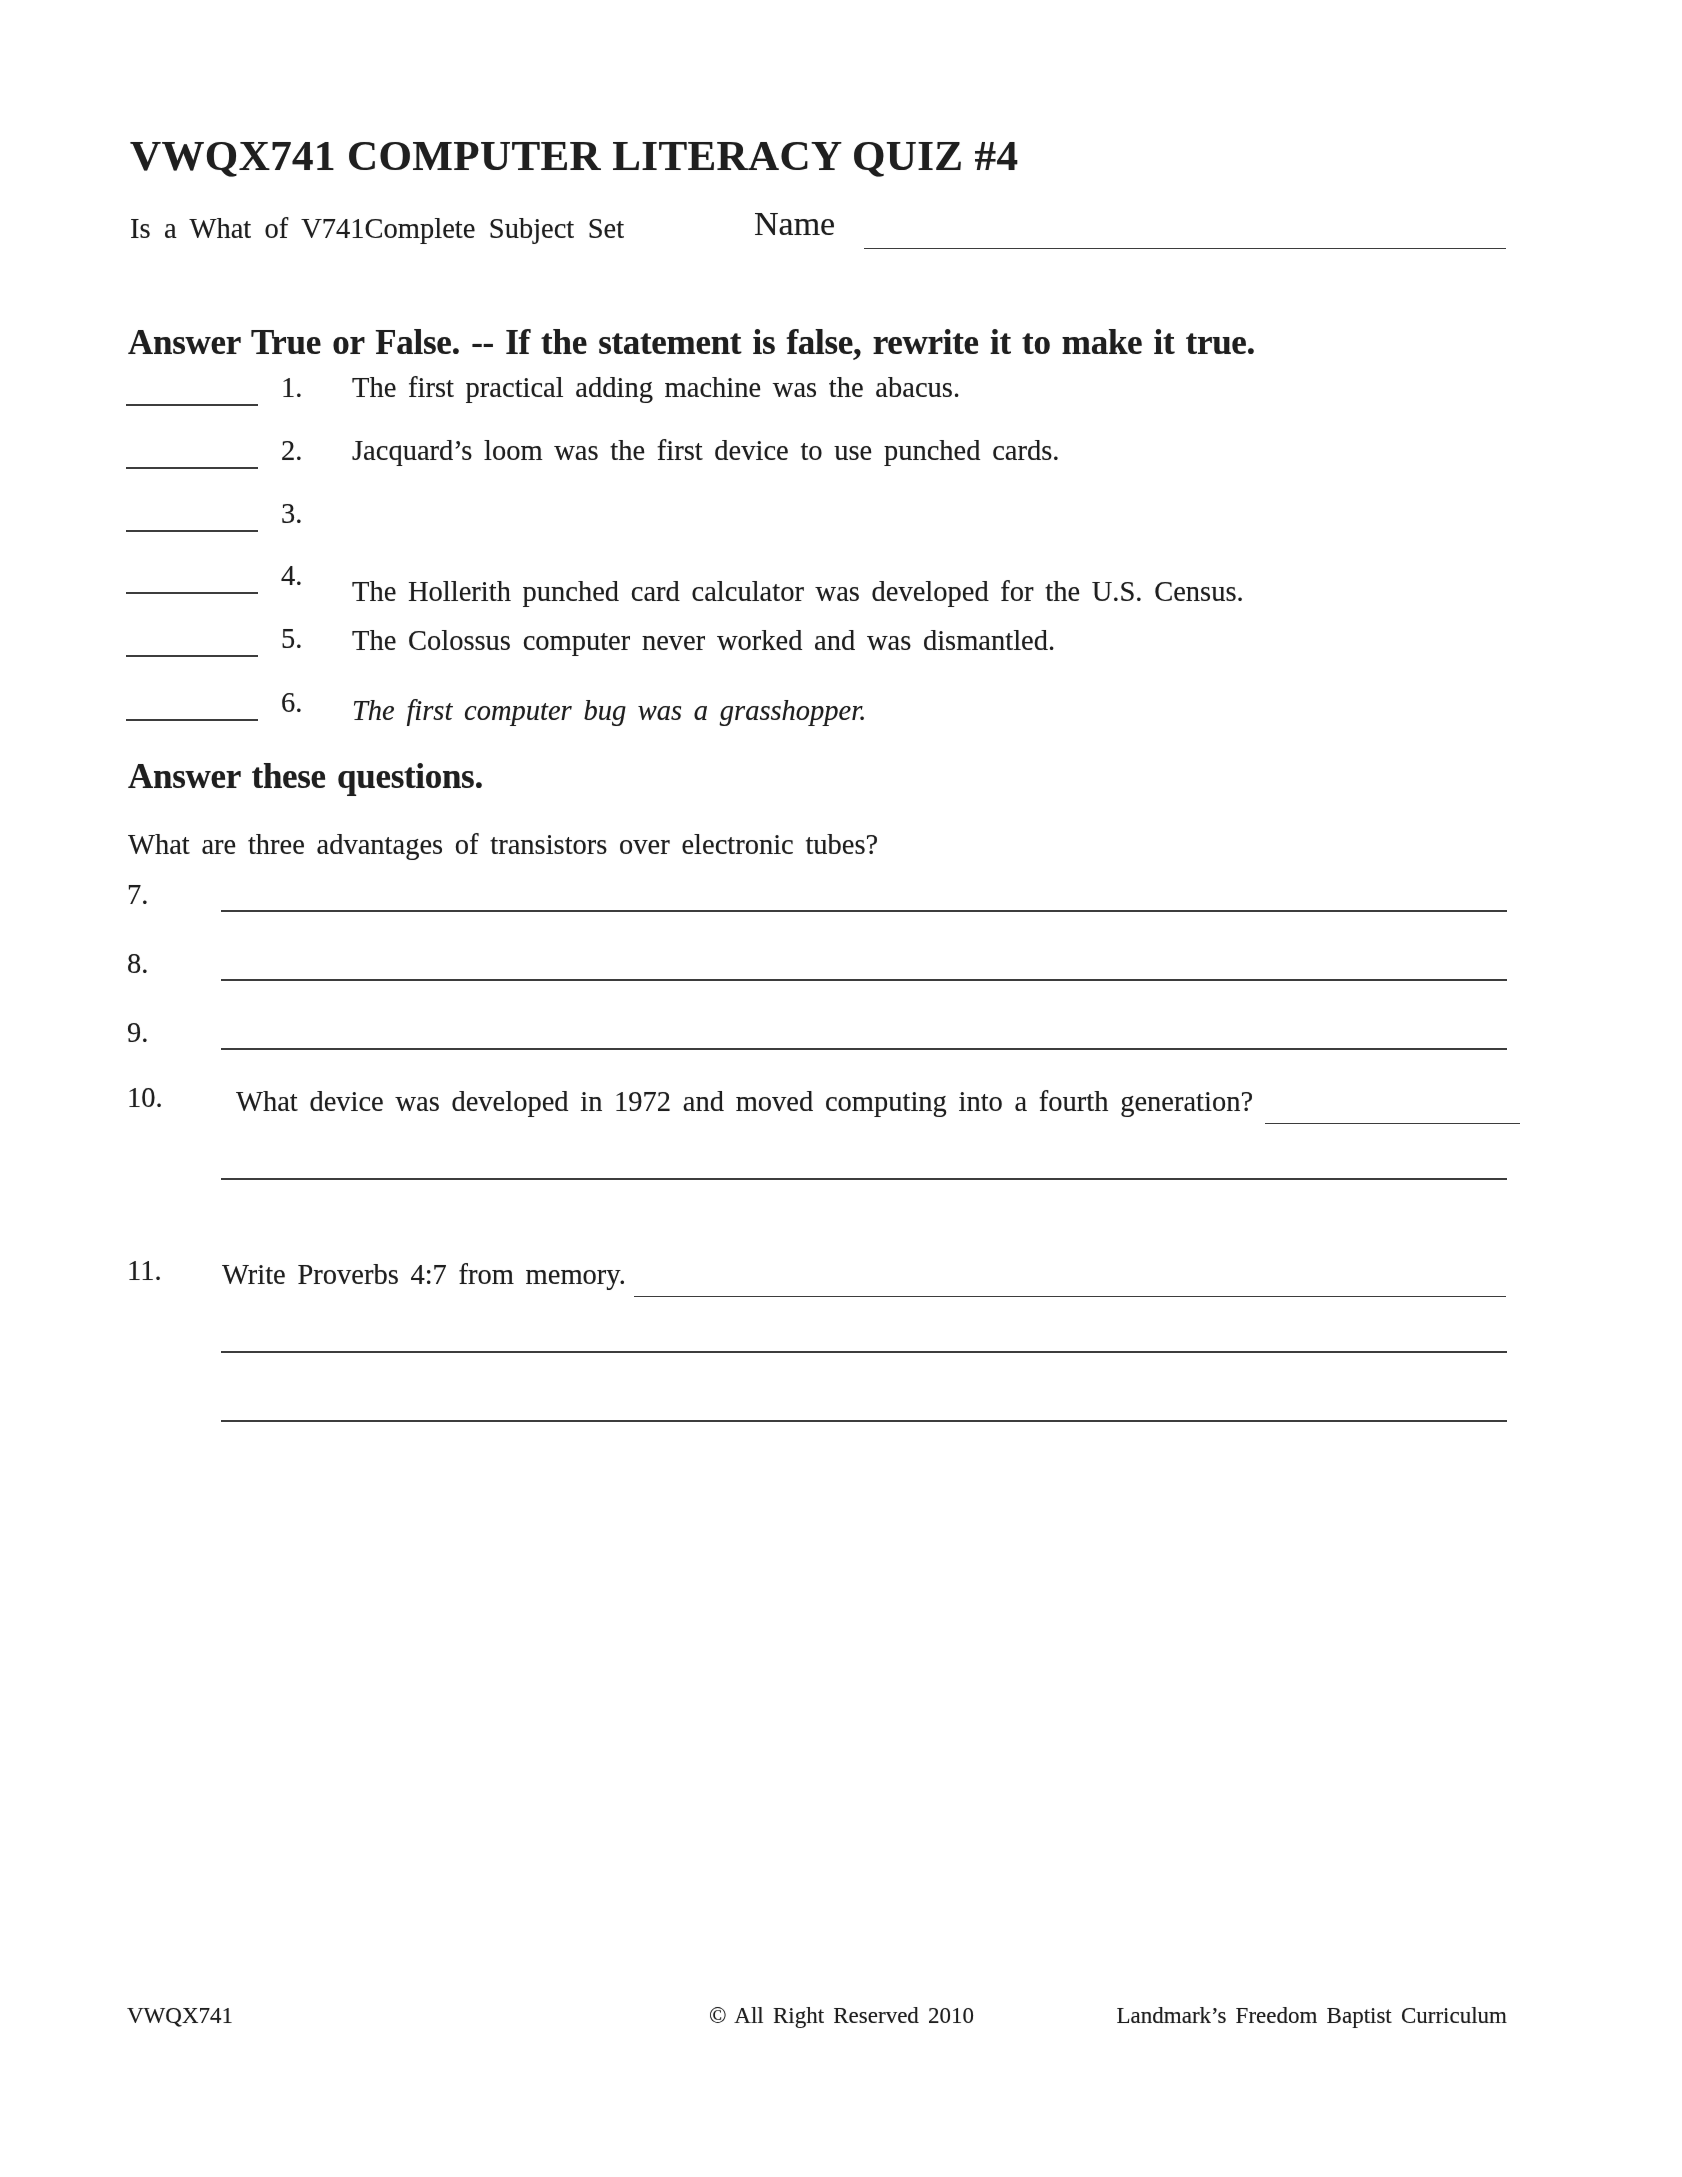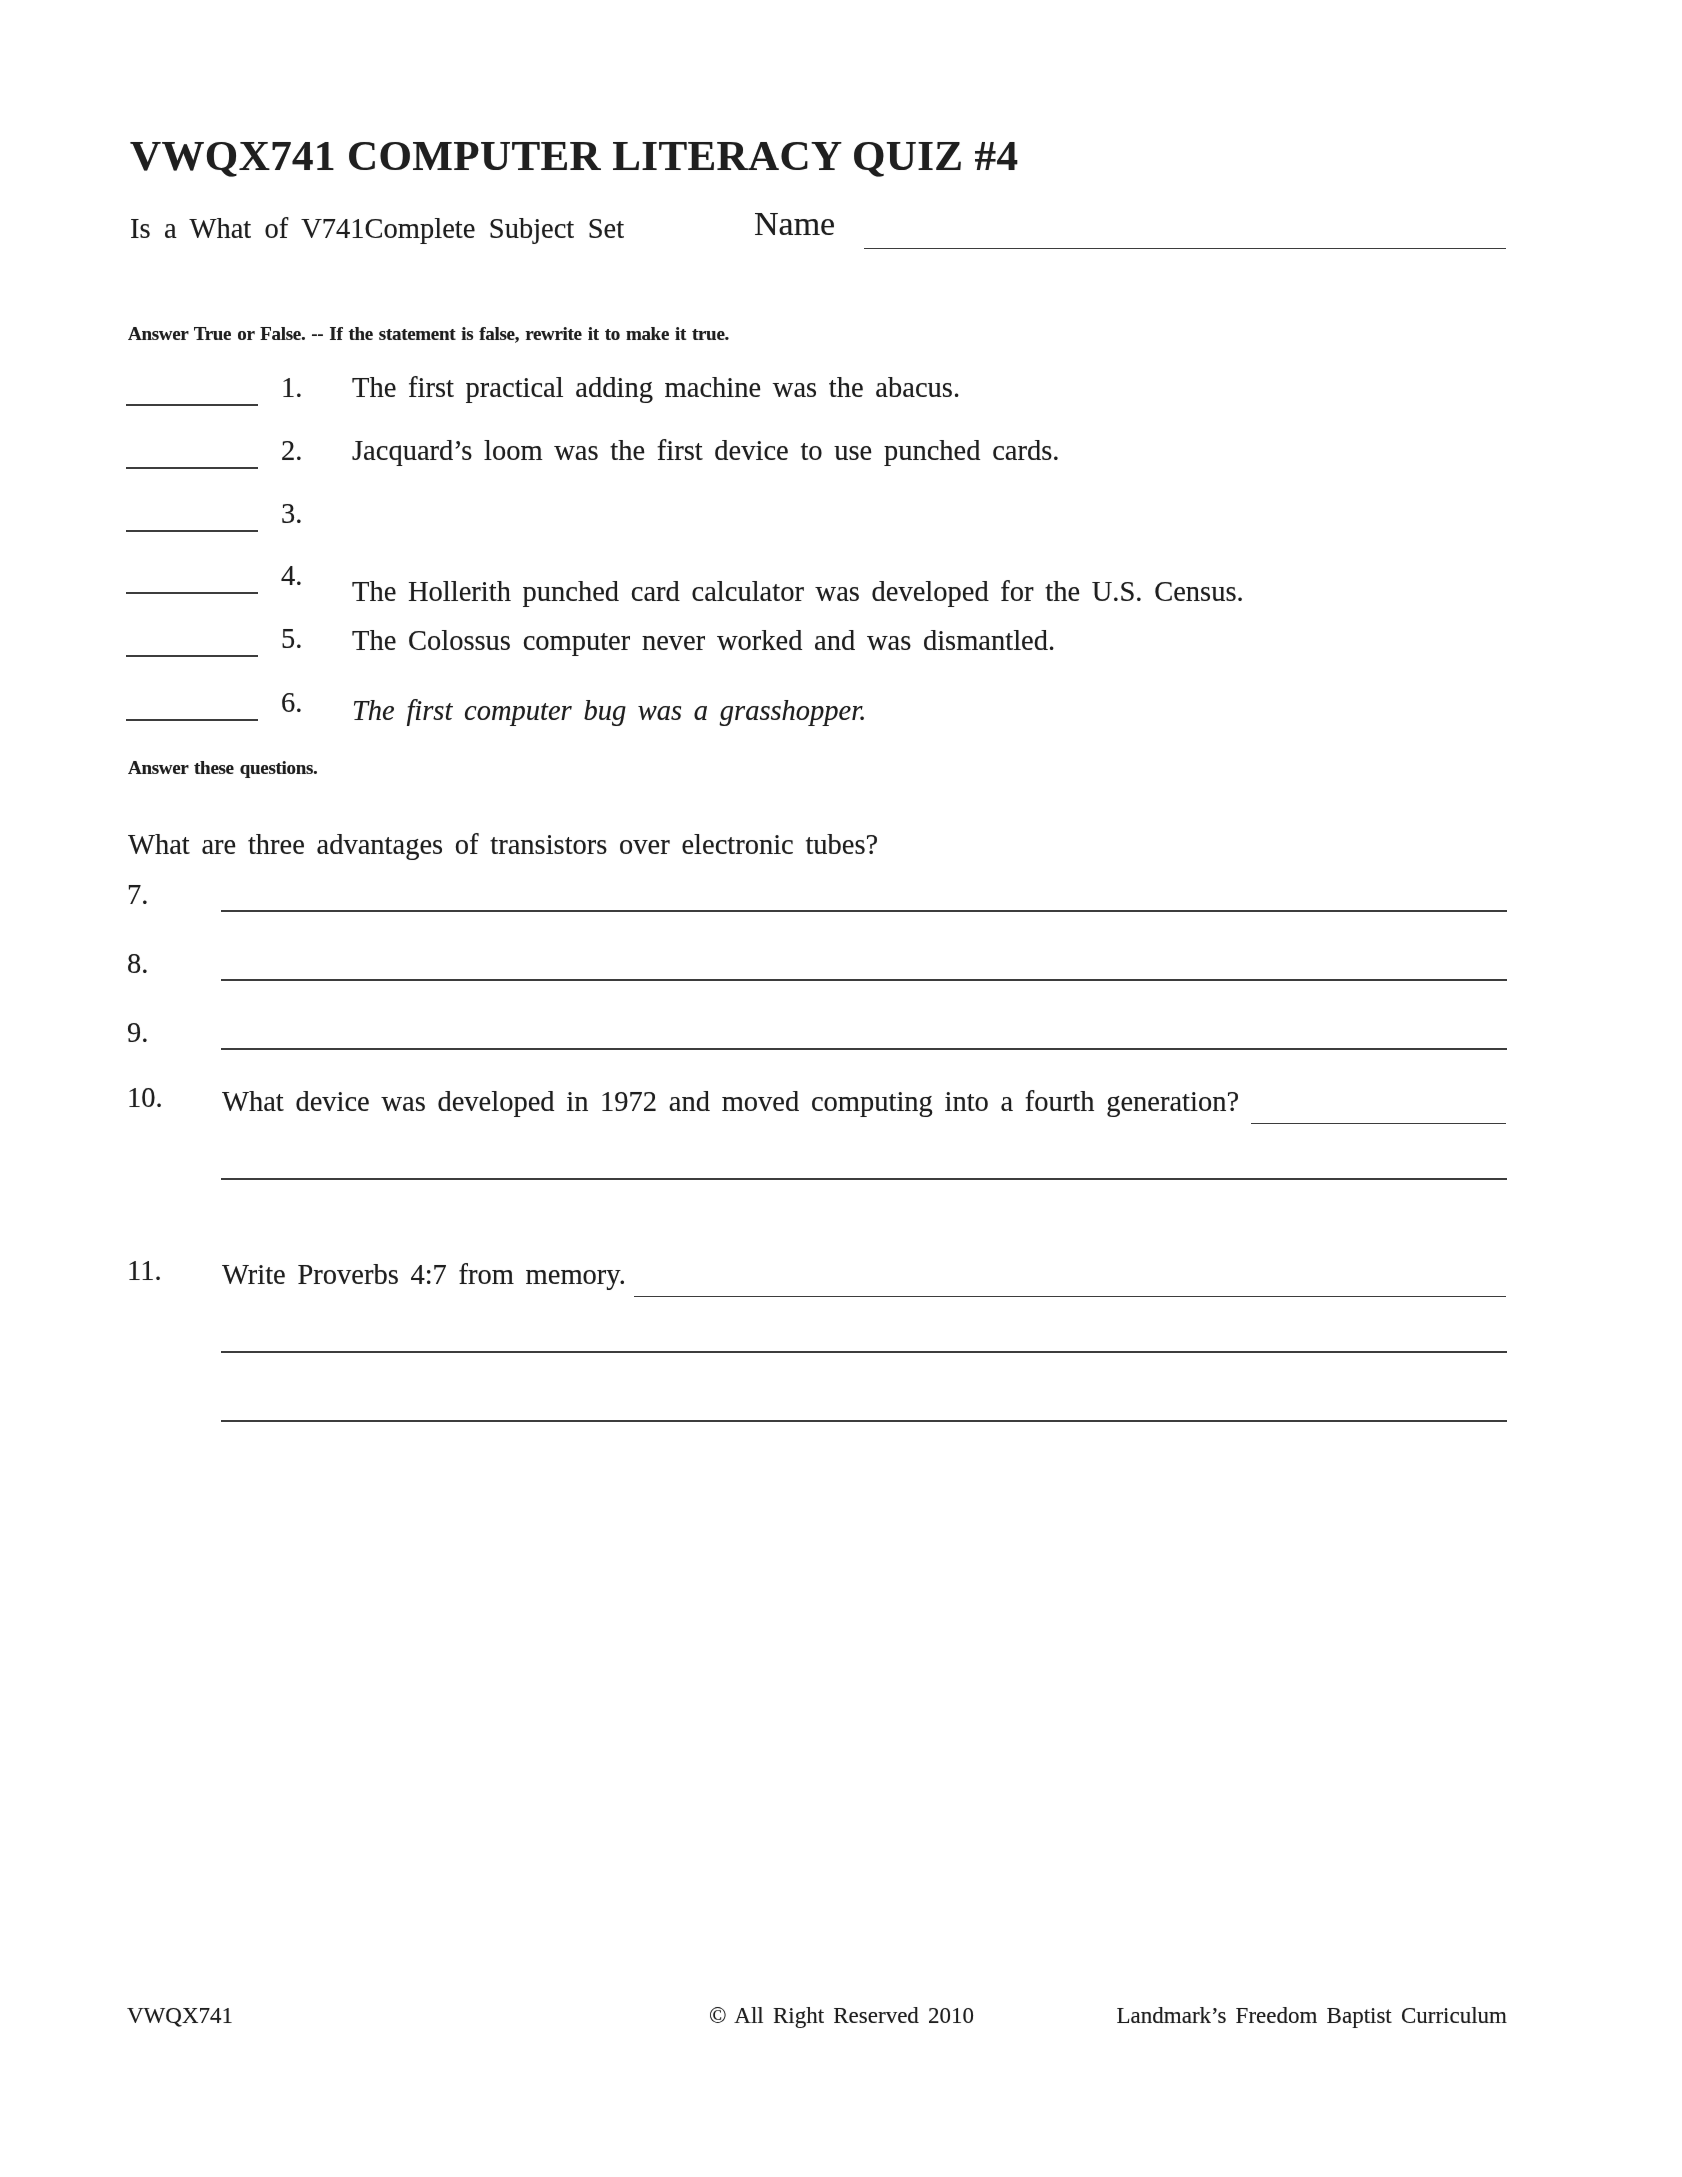--- a/index.html
+++ b/index.html
@@ -8,21 +8,21 @@
     width:1683px;height:2177px;
     background:#ffffff;
     font-family:"Liberation Serif", serif;
     color:#1f1f1f;
     overflow:hidden;
   }
   .abs{position:absolute;}
   .scan{text-shadow:0 0 0.9px rgba(20,20,20,0.45);}
   .title{font-size:43px;font-weight:bold;letter-spacing:0.4px;white-space:nowrap;}
   .subtitle{font-size:28.5px;word-spacing:0.22em;white-space:nowrap;}
-  .heading{font-size:19px;font-weight:bold;letter-spacing:-0.3px;word-spacing:0.08em;white-space:nowrap;}
+  .heading{font-size:35px;font-weight:bold;letter-spacing:-0.3px;word-spacing:0.08em;white-space:nowrap;}
   .body-text{font-size:28.5px;word-spacing:0.16em;white-space:nowrap;}
   .num{font-size:28.5px;}
   .rule{background:#3d3d3d;height:1.7px;}
   .flexrow{display:flex;align-items:flex-end;font-family:Liberation Serif, serif;}
   .fill-line{
     flex:1 1 auto;
     border-bottom:1.7px solid #3d3d3d;
     transform:translateY(6px);
     min-width:52px;
     height:0.9px;
@@ -92,21 +92,21 @@
   <div class="abs" style="left:0;top:948px;width:1683px;height:43px;">
     <div class="abs num scan" style="left:127px;top:0;">8.</div>
     <div class="abs rule" style="left:221px;top:31px;width:1286px;"></div>
   </div>
   <div class="abs" style="left:0;top:1017px;width:1683px;height:43px;">
     <div class="abs num scan" style="left:127px;top:0;">9.</div>
     <div class="abs rule" style="left:221px;top:31px;width:1286px;"></div>
   </div>
 
   <div class="abs num scan" style="left:127px;top:1082px;">10.</div>
-  <div class="abs flexrow" style="left:222px;top:1080px;width:1284px;height:38px;">
+  <div class="abs flexrow" style="left:236px;top:1080px;width:1284px;height:38px;">
     <span class="body-text scan" style="margin-right:12px;">What device was developed in 1972 and moved computing into a fourth generation?</span>
     <span class="fill-line"></span>
   </div>
   <div class="abs rule" style="left:221px;top:1178px;width:1286px;"></div>
 
   <div class="abs num scan" style="left:127px;top:1255px;">11.</div>
   <div class="abs flexrow" style="left:222px;top:1253px;width:1284px;height:38px;">
     <span class="body-text scan" style="margin-right:8.6px;">Write Proverbs 4:7 from memory.</span>
     <span class="fill-line"></span>
   </div>

